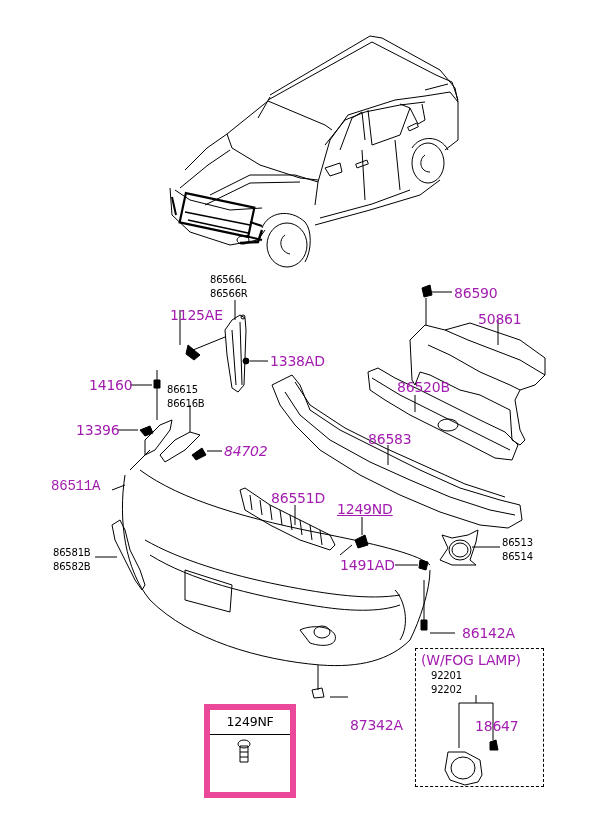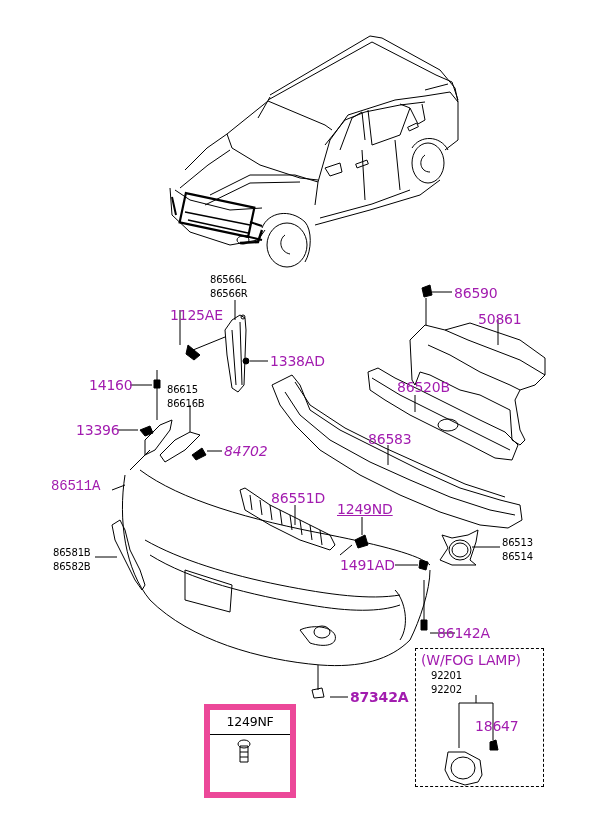--- a/index.html
+++ b/index.html
@@ -200,22 +200,22 @@
 <div class="lbl" style="left:337px;top:502px;text-decoration:underline;">1249ND</div>
 <div class="stk" style="left:502px;top:536px;">
   <span>86513</span>
   <span>86514</span>
 </div>
 <div class="stk" style="left:37px;top:546px;margin-left:16px;">
   <span>86581B</span>
   <span>86582B</span>
 </div>
 <div class="lbl" style="left:340px;top:558px;">1491AD</div>
-<div class="lbl" style="left:437px;top:626px;">86142A</div>
-<div class="lbl" style="left:350px;top:690px;font-weight:bold;">87342A</div>
+<div class="lbl" style="left:462px;top:626px;">86142A</div>
+<div class="lbl" style="left:350px;top:718px;">87342A</div>
 
 <div class="box" style="left:204px;top:704px;width:80px;height:82px;">
   <div style="height:24px;border-bottom:1px solid #000;text-align:center;line-height:24px;font-family:'DejaVu Sans',sans-serif;font-size:12.5px;letter-spacing:-0.2px;">1249NF</div>
 </div>
 
 <div class="dash" style="left:415px;top:648px;width:127px;height:137px;"></div>
 <div class="lbl" style="left:421px;top:653px;">(W/FOG LAMP)</div>
 <div class="stk" style="left:431px;top:669px;">
   <span>92201</span>
   <span>92202</span>

